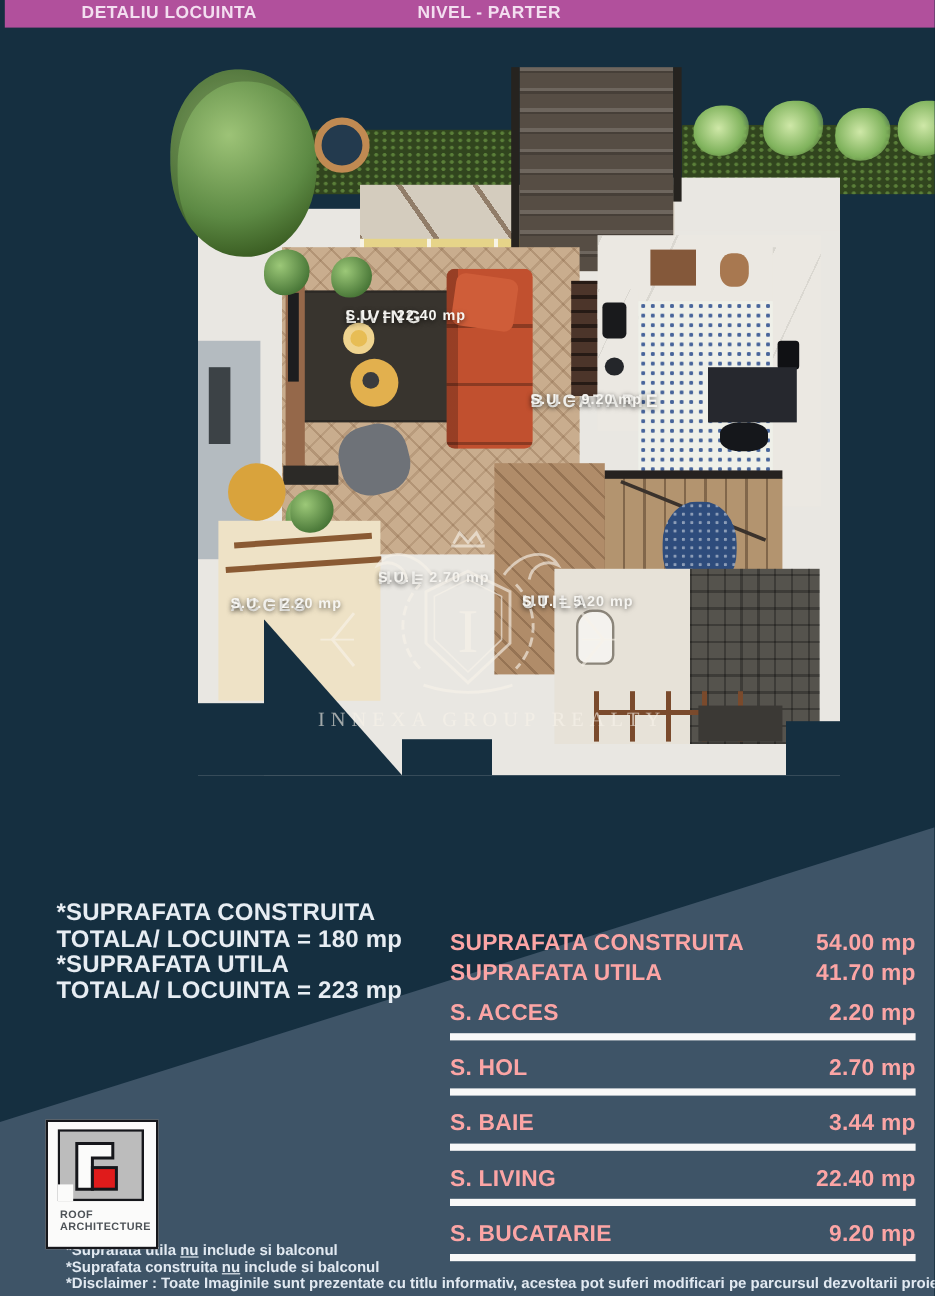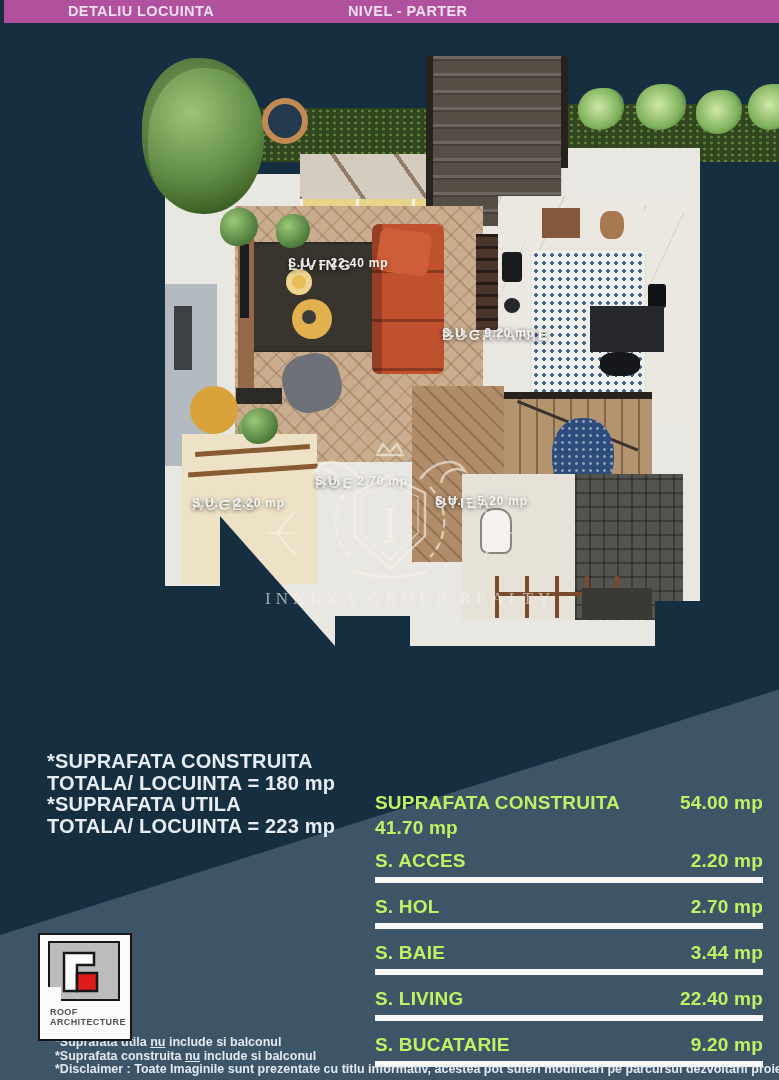--- a/index.html
+++ b/index.html
@@ -132,21 +132,21 @@
   
   .wm{position:absolute;left:115px;top:385px;width:250px;z-index:20;opacity:.62;text-align:center;}
   .wm-text{margin-top:2px;font-family:"Liberation Serif",serif;font-size:17px;
         letter-spacing:5px;color:#f8f3ea;white-space:nowrap;}
 
   
   .totals{position:absolute;left:47px;top:751px;z-index:5;color:#e7edf3;
         font-size:20px;font-weight:700;line-height:21.5px;letter-spacing:.2px;white-space:nowrap;}
 
   
-  .table{position:absolute;left:375px;top:790px;width:388px;z-index:5;color:#bef264;}
+  .table{position:absolute;left:375px;top:774px;width:388px;z-index:5;color:#fca5a5;}
   .trow{display:flex;justify-content:space-between;align-items:center;height:25px;
         font-size:19px;font-weight:700;letter-spacing:.2px;}
   .trow.mt1{margin-top:8px;}
   .trow.mt2{margin-top:11px;}
   .tdiv{height:6px;background:#f8f8f8;margin-top:4px;}
 
   
   .logo{position:absolute;left:38px;top:933px;width:90px;height:104px;background:#fbfbfa;
         border:2px solid #16171b;z-index:6;}
   .lg-gray{position:absolute;left:8px;top:6px;width:72px;height:60px;}
@@ -290,20 +290,21 @@
     <div>*SUPRAFATA UTILA</div>
     <div>TOTALA/ LOCUINTA = 223 mp</div>
   </div>
 
   <div class="table">
     <div class="trow">
       <span>SUPRAFATA CONSTRUITA</span>
       <span>54.00 mp</span>
     </div>
     <div class="trow">
+      <span>SUPRAFATA UTILA</span>
       <span>41.70 mp</span>
     </div>
     <div class="trow mt1">
       <span>S. ACCES</span>
       <span>2.20 mp</span>
     </div>
     <div class="tdiv"></div>
     <div class="trow mt2">
       <span>S. HOL</span>
       <span>2.70 mp</span>

